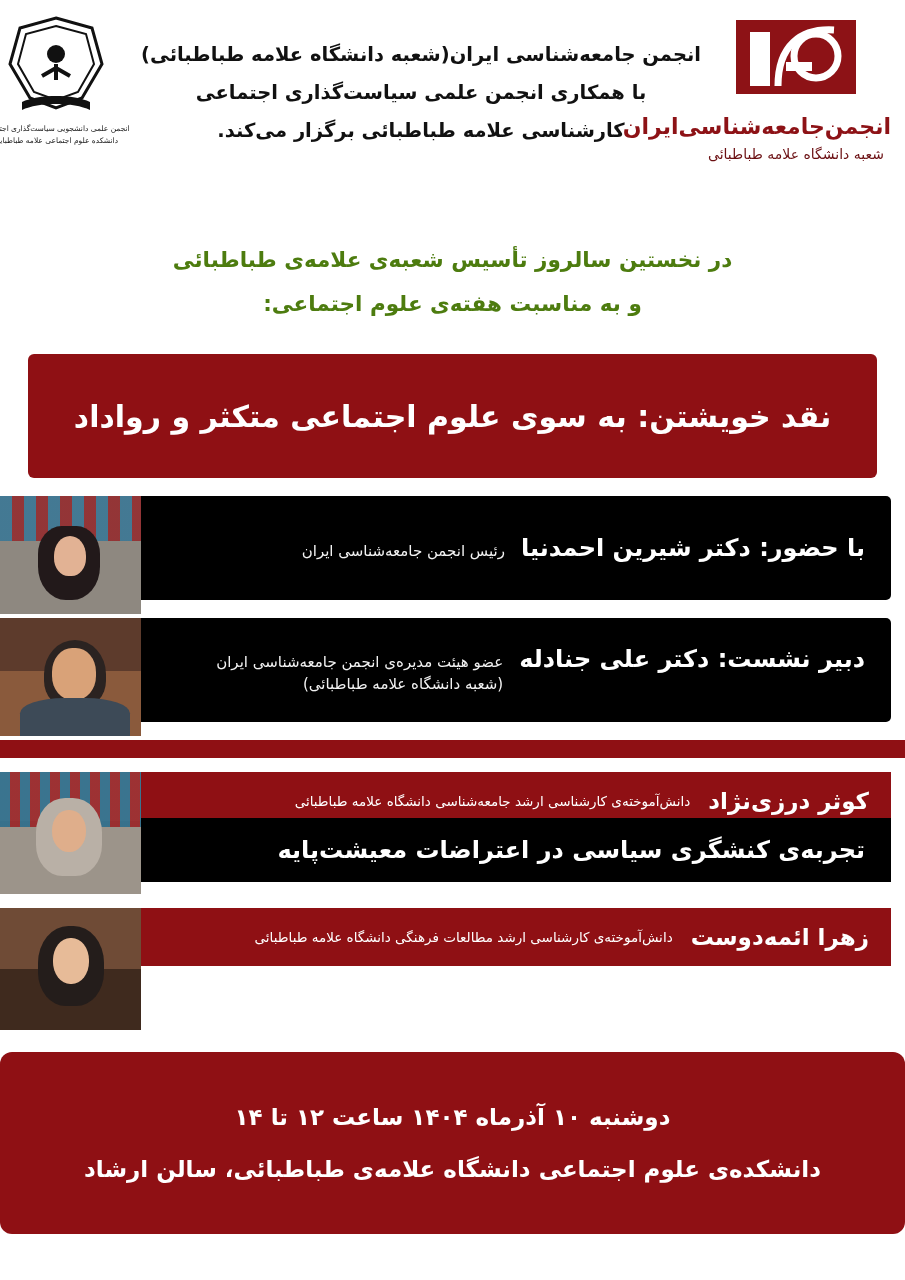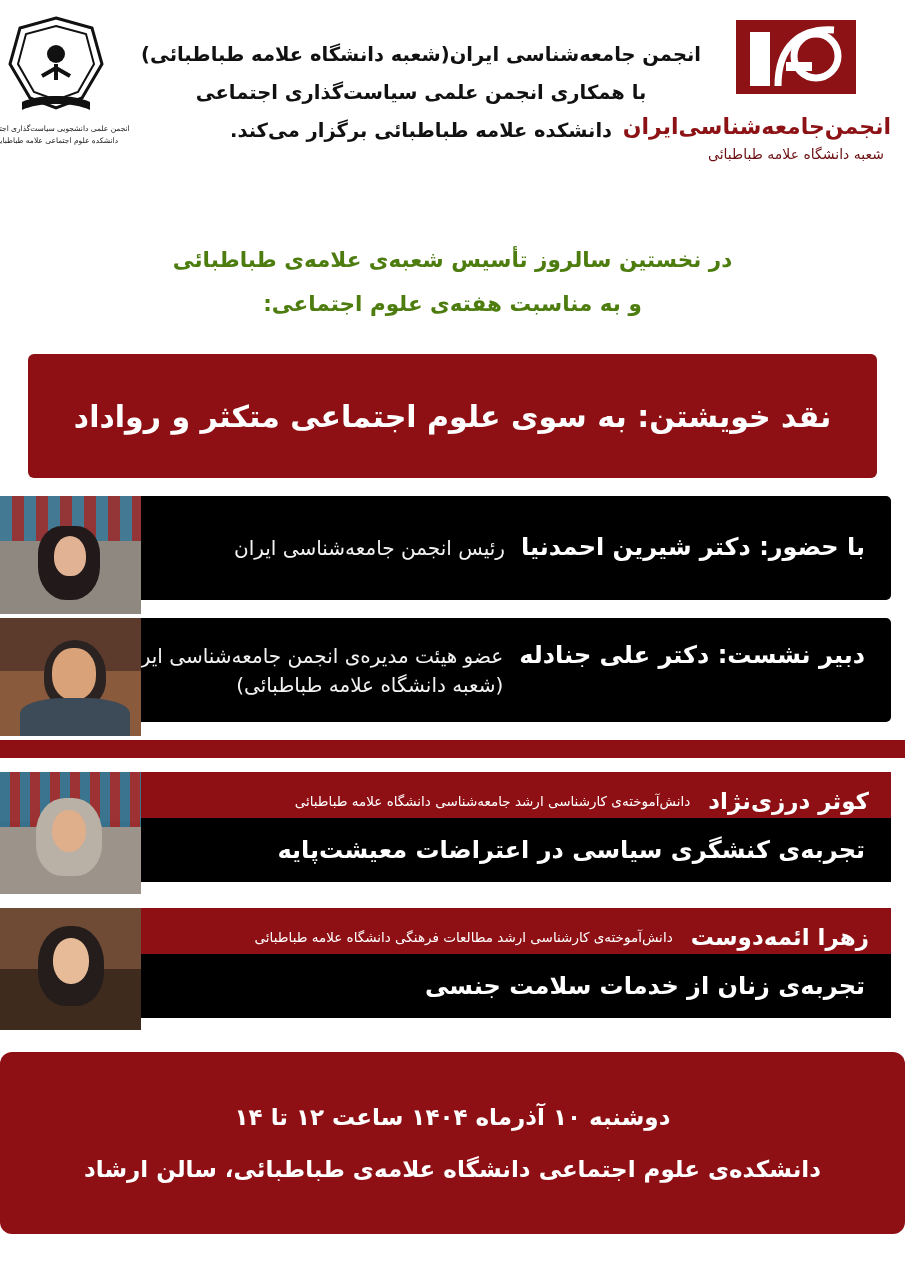--- a/index.html
+++ b/index.html
@@ -133,21 +133,21 @@
   .guest .bar-inner {
     display: flex;
     align-items: baseline;
     gap: 16px;
     color: #fff;
     width: 100%;
     justify-content: flex-start;
   }
   .guest .lead { font-size: 24px; font-weight: 700; white-space: nowrap; }
   .guest .role {
-    font-size: 20px;
+    font-size: 15px;
     line-height: 1.45;
     font-weight: 500;
     color: #f2f2f2;
     text-align: right;
   }
   .guest .role div { white-space: nowrap; }
   .photo {
     position: absolute;
     top: 0;
     left: 0;
@@ -303,21 +303,21 @@
       </div>
       <div class="name">
         <span>انجمن‌جامعه‌شناسی‌ایران</span>
       </div>
       <div class="branch">شعبه دانشگاه علامه طباطبائی</div>
     </div>
 
     <div class="header-text">
       <div>انجمن جامعه‌شناسی ایران(شعبه دانشگاه علامه طباطبائی)</div>
       <div>با همکاری انجمن علمی  سیاست‌گذاری اجتماعی</div>
-      <div>دانشکده علامه طباطبائی برگزار می‌کند.</div>
+      <div>کارشناسی علامه طباطبائی برگزار می‌کند.</div>
     </div>
 
     <div class="logo-left">
       <div class="badge">
         <svg viewBox="0 0 120 108" width="120" height="108" aria-hidden="true">
           <path d="M60 4 L96 14 L106 50 L86 84 L60 94 L34 84 L14 50 L24 14 Z" fill="none" stroke="#111" stroke-width="3"></path>
           <path d="M60 12 L90 20 L98 50 L82 78 L60 86 L38 78 L22 50 L30 20 Z" fill="none" stroke="#111" stroke-width="2"></path>
           <circle cx="60" cy="40" r="9" fill="#111"></circle>
           <path d="M60 50 L60 66 M60 54 L46 62 M60 54 L74 62" stroke="#111" stroke-width="4" fill="none"></path>
           <path d="M26 88 C42 80 78 80 94 88 L94 96 C78 88 42 88 26 96 Z" fill="#111"></path>
@@ -389,23 +389,20 @@
     </div>
   </div>
 
   <div class="speaker">
     <div class="red">
       <span class="sp-name">زهرا ائمه‌دوست</span>
       <span class="sp-aff">
         <div>دانش‌آموخته‌ی کارشناسی ارشد مطالعات فرهنگی دانشگاه علامه طباطبائی</div>
       </span>
     </div>
-    <div class="black">
-      <span>تجربه‌ی زنان از خدمات سلامت جنسی</span>
-    </div>
     <div class="photo ph-aemehdoost">
       <div class="head"></div>
         <div class="face"></div>
     </div>
   </div>
 
   <div class="footer">
     <div class="line1">دوشنبه ۱۰ آذرماه ۱۴۰۴ ساعت ۱۲ تا ۱۴</div>
     <div class="line2">دانشکده‌ی علوم اجتماعی دانشگاه علامه‌ی طباطبائی، سالن ارشاد</div>
   </div>

